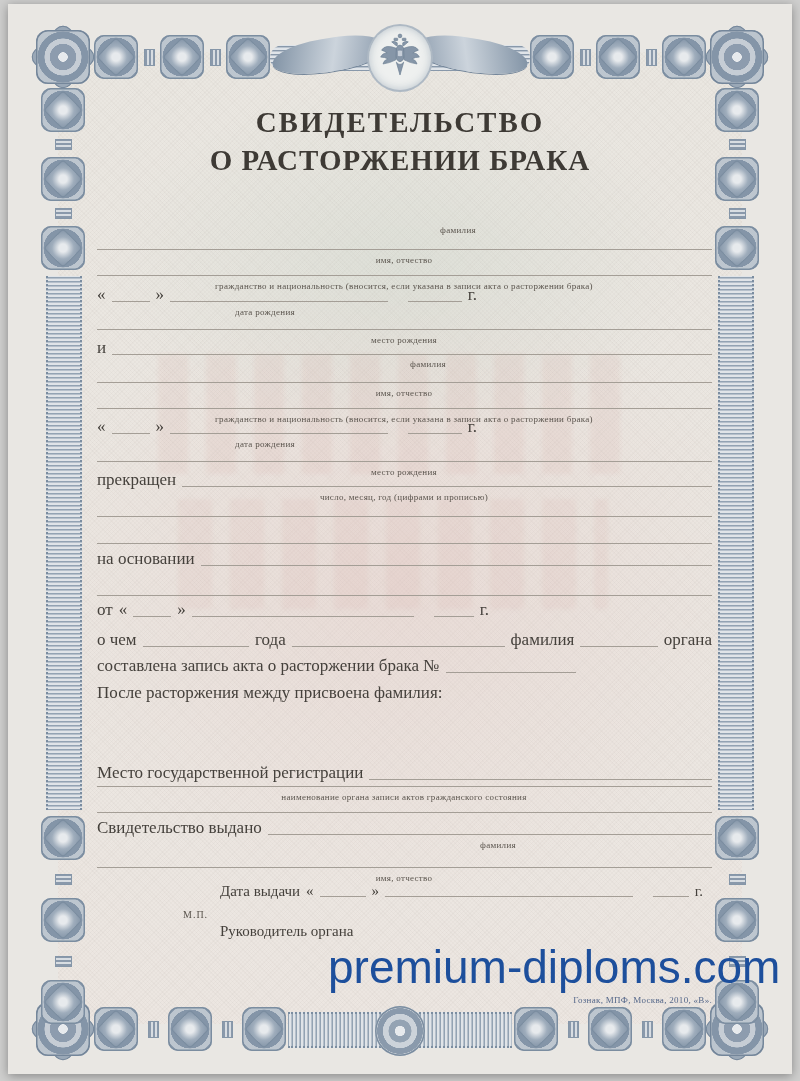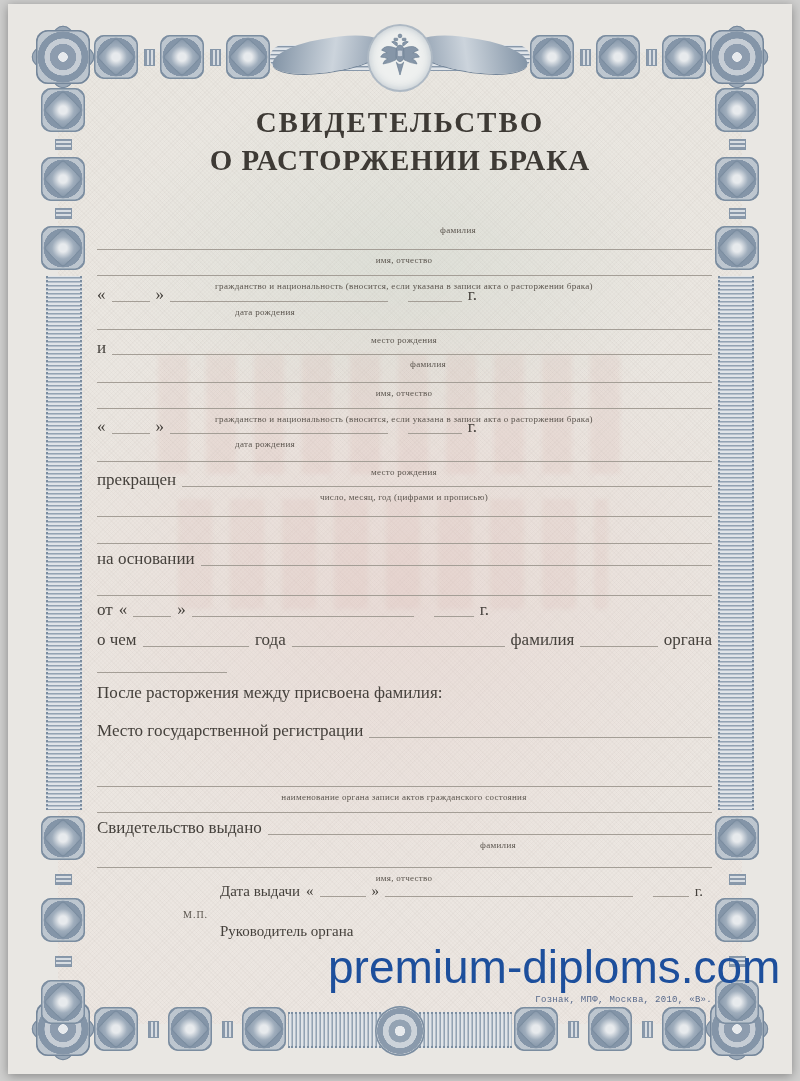--- a/index.html
+++ b/index.html
@@ -79,21 +79,21 @@
   .ln.w46{flex:0 0 46px}.ln.w36{flex:0 0 36px}.ln.w130{flex:0 0 130px}
   .sp{flex:0 0 8px}
   .g1x{flex-grow:1.1}.g2x{flex-grow:2.2}.g08{flex-grow:.8}
   .cap{position:absolute;transform:translateX(-50%);white-space:nowrap;
     font-size:9px;letter-spacing:.3px;color:#5a544d;}
   .mp{position:absolute;left:175px;top:905px;font-size:10px;color:#5a544d;letter-spacing:1px;}
   .ruk1{position:absolute;left:212px;top:919px;font-size:15px;color:#45413c;}
   .watermark{position:absolute;left:320px;top:936px;font-family:"Liberation Sans",sans-serif;
     font-size:46px;color:#1d4f9c;letter-spacing:0;white-space:nowrap;}
   .imprint{position:absolute;right:80px;top:991px;font-size:9px;color:#56688a;
-    font-family:Liberation Mono, monospace;letter-spacing:.3px;}
+    font-family:Liberation Serif, serif;letter-spacing:.3px;}
 </style>
 </head>
 <body>
 
 <div class="paper">
 <div class="sheet">
 
   <div class="field-bg"></div>
   <div class="ghost g1"></div>
   <div class="ghost g2"></div>
@@ -290,29 +290,30 @@
     <span class="lbl">о чем</span>
     <span class="ln g1x"></span>
     <span class="lbl">года</span>
     <span class="ln g2x"></span>
     <span class="lbl">фамилия</span>
     <span class="ln g08"></span>
     <span class="lbl">органа</span>
   </div>
 
   <div class="row" style="top:650px">
+    <span class="lbl">составлена запись акта о расторжении брака №</span>
     <span class="ln w130"></span>
   </div>
 
   <div class="row" style="top:677px">
     <span class="lbl">После расторжения между присвоена фамилия:</span>
   </div>
 
 
-  <div class="row" style="top:715px">
+  <div class="row" style="top:757px">
     <span class="lbl">Место государственной регистрации</span>
     <span class="ln"></span>
   </div>
 
   <div class="row" style="top:764px">
         <span class="ln"></span>
       </div>
   <div class="cap" style="top:788px;left:396px">наименование органа записи актов гражданского состояния</div>
   <div class="row" style="top:790px">
         <span class="ln"></span>

